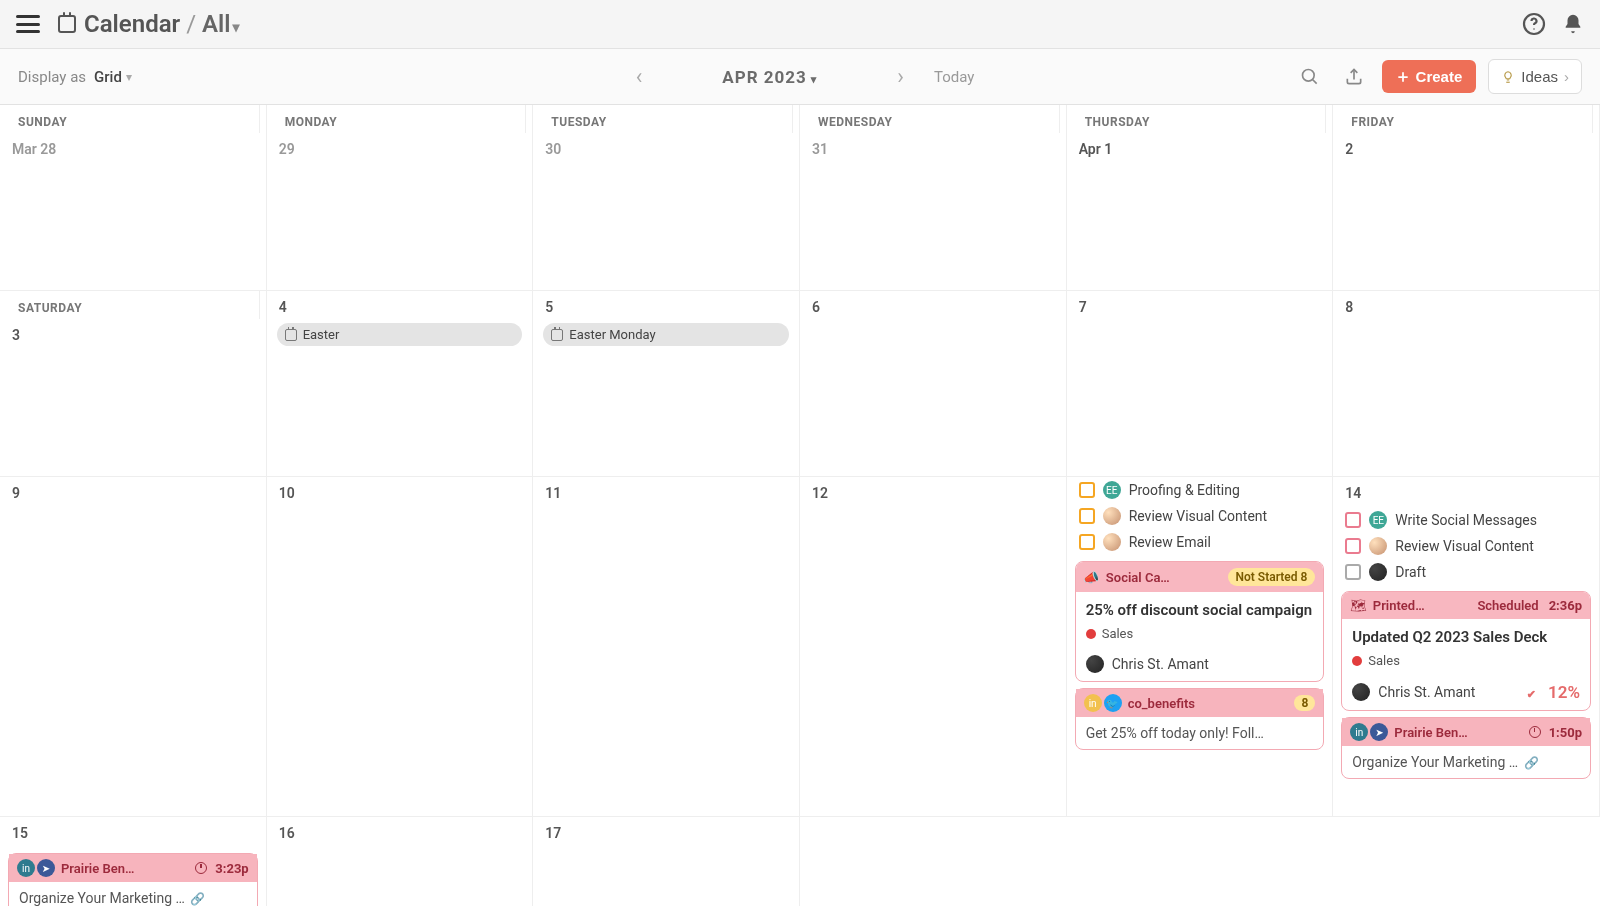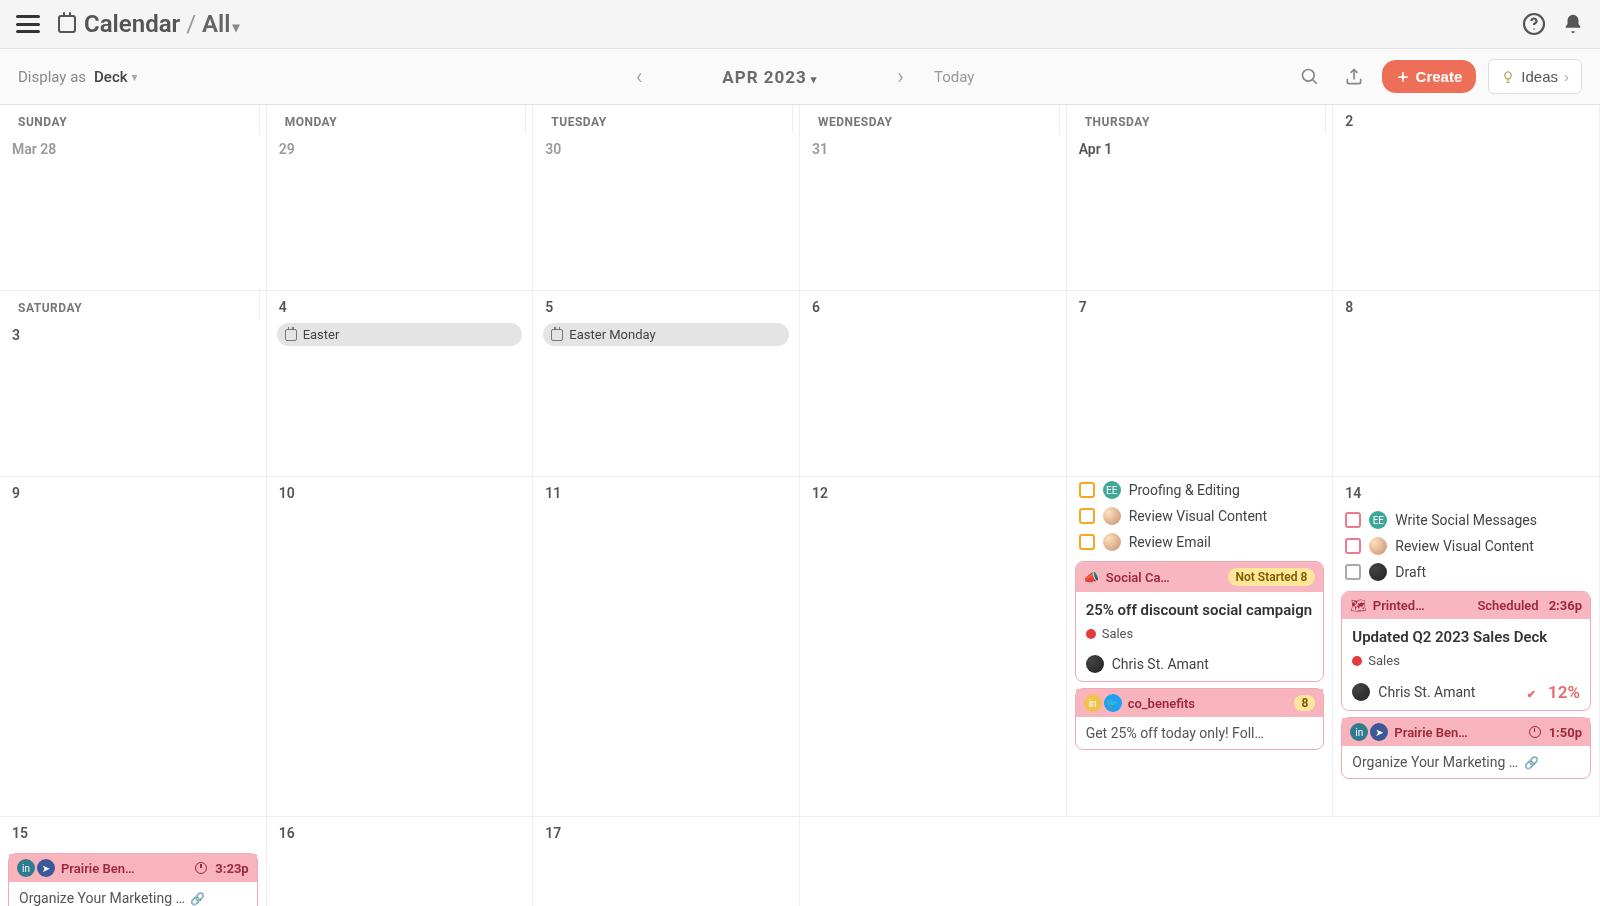--- a/index.html
+++ b/index.html
@@ -24,21 +24,21 @@
 .display-label { color: #888; font-size: 15px; margin-right: 8px; }
 .display-value { color: #444; font-size: 15px; font-weight: 500; margin-right: 4px; }
 .display-caret { color: #aaa; font-size: 12px; }
 .nav-group { display:flex; align-items:center; position:absolute; left:50%; transform:translateX(-50%); }
 .nav-arrow { color: #aaa; font-size: 22px; padding: 4px 10px; cursor: pointer; user-select:none; }
 .month-label { font-weight: 700; color: #6b6b6b; letter-spacing: 1px; font-size: 17px; margin: 0 70px; }
 .month-label .caret { font-size: 11px; margin-left: 4px; color: #6b6b6b; }
 .today-link { color: #999; font-size: 15px; cursor: pointer; margin-left: 20px; }
 .rb { display: flex; align-items: center; gap: 12px; }
 .icon-btn { color: #888; cursor: pointer; padding: 6px; }
-.create-btn { background: #ee6f57; color: #fff; border: none; border-radius: 14px; padding: 8px 14px; font-size: 15px; font-weight: 600; cursor: pointer; display: flex; align-items: center; gap: 6px; }
+.create-btn { background: #ee6f57; color: #fff; border: none; border-radius: 6px; padding: 8px 14px; font-size: 15px; font-weight: 600; cursor: pointer; display: flex; align-items: center; gap: 6px; }
 .ideas-btn { background: #fff; border: 1px solid #ddd; border-radius: 6px; padding: 8px 12px; font-size: 15px; color: #555; cursor: pointer; display:flex; align-items:center; gap:6px; }
 
 
 .grid { display: grid; grid-template-columns: repeat(6, 1fr); background: #fff; }
 .day-head { padding: 10px 12px 4px; font-size: 12px; font-weight: 700; letter-spacing: 0.5px; color: #777; border-right: 1px solid #eee; }
 .day-cell { border-right: 1px solid #eee; border-bottom: 1px solid #eee; min-height: 186px; padding: 0 6px 6px; position: relative; overflow: hidden; }
 .day-cell.tall { min-height: 340px; }
 .day-num { font-size: 14px; font-weight: 600; color: #555; padding: 8px 6px 6px; }
 .day-num.muted { color: #999; }
 
@@ -115,21 +115,21 @@
   </span>
   <span class="top-right-icon">
     <svg width="22" height="22" viewBox="0 0 24 24" fill="currentColor">
         <path d="M12 2a6 6 0 0 0-6 6v4l-2 3v1h16v-1l-2-3V8a6 6 0 0 0-6-6zm-2 18a2 2 0 0 0 4 0h-4z"></path>
       </svg>
   </span>
 </div>
 
 <div class="subbar" style="position:relative;align-items:center;">
   <span class="display-label">Display as</span>
-  <span class="display-value">Deck</span>
+  <span class="display-value">Grid</span>
   <span class="display-caret">▾</span>
 
   <div class="nav-group">
     <span class="nav-arrow">‹</span>
     <span class="month-label"><span>APR 2023</span><span class="caret">▾</span></span>
     <span class="nav-arrow">›</span>
     <span class="today-link">Today</span>
   </div>
 
   <div class="spacer"></div>
@@ -181,20 +181,21 @@
   </div>
   <div class="day-cell">
     <div class="day-head">WEDNESDAY</div>
     <div class="day-num muted">31</div>
   </div>
   <div class="day-cell">
     <div class="day-head">THURSDAY</div>
     <div class="day-num">Apr 1</div>
   </div>
   <div class="day-cell">
+    <div class="day-head">FRIDAY</div>
     <div class="day-num">2</div>
   </div>
   <div class="day-cell">
     <div class="day-head">SATURDAY</div>
     <div class="day-num">3</div>
   </div>
 
   <div class="day-cell">
     <div class="day-num">4</div>
     <div class="pill">

